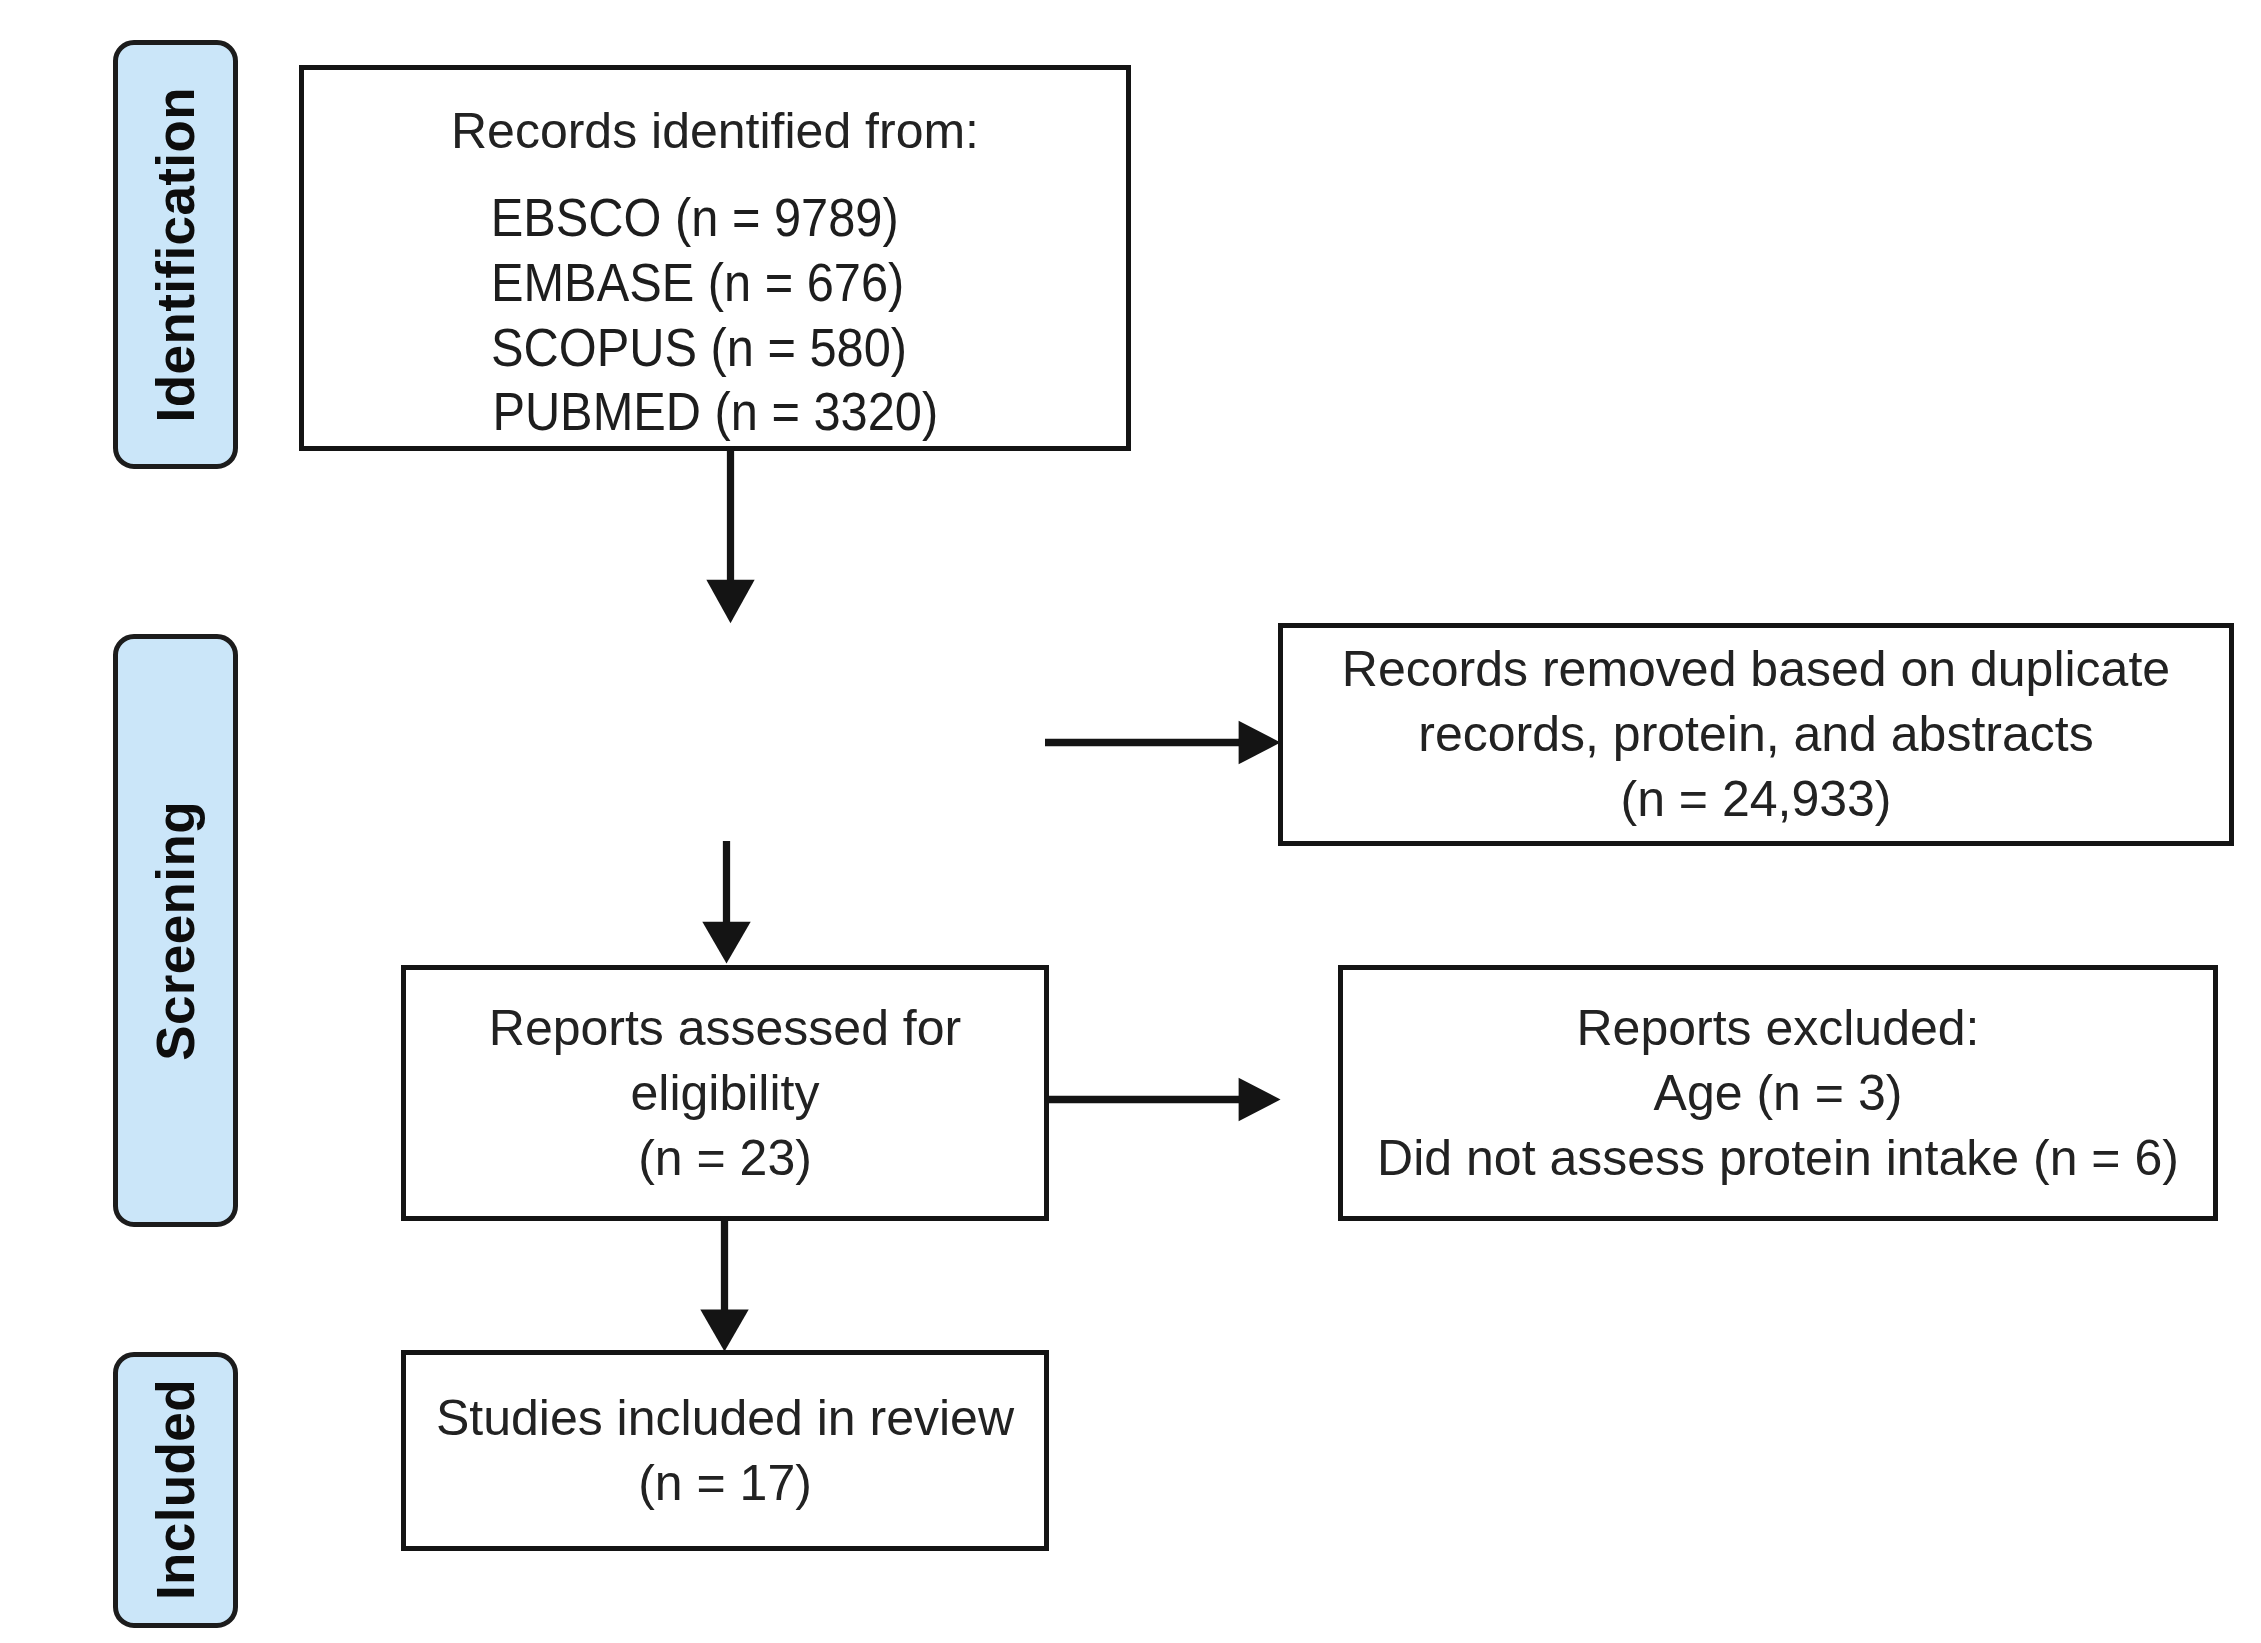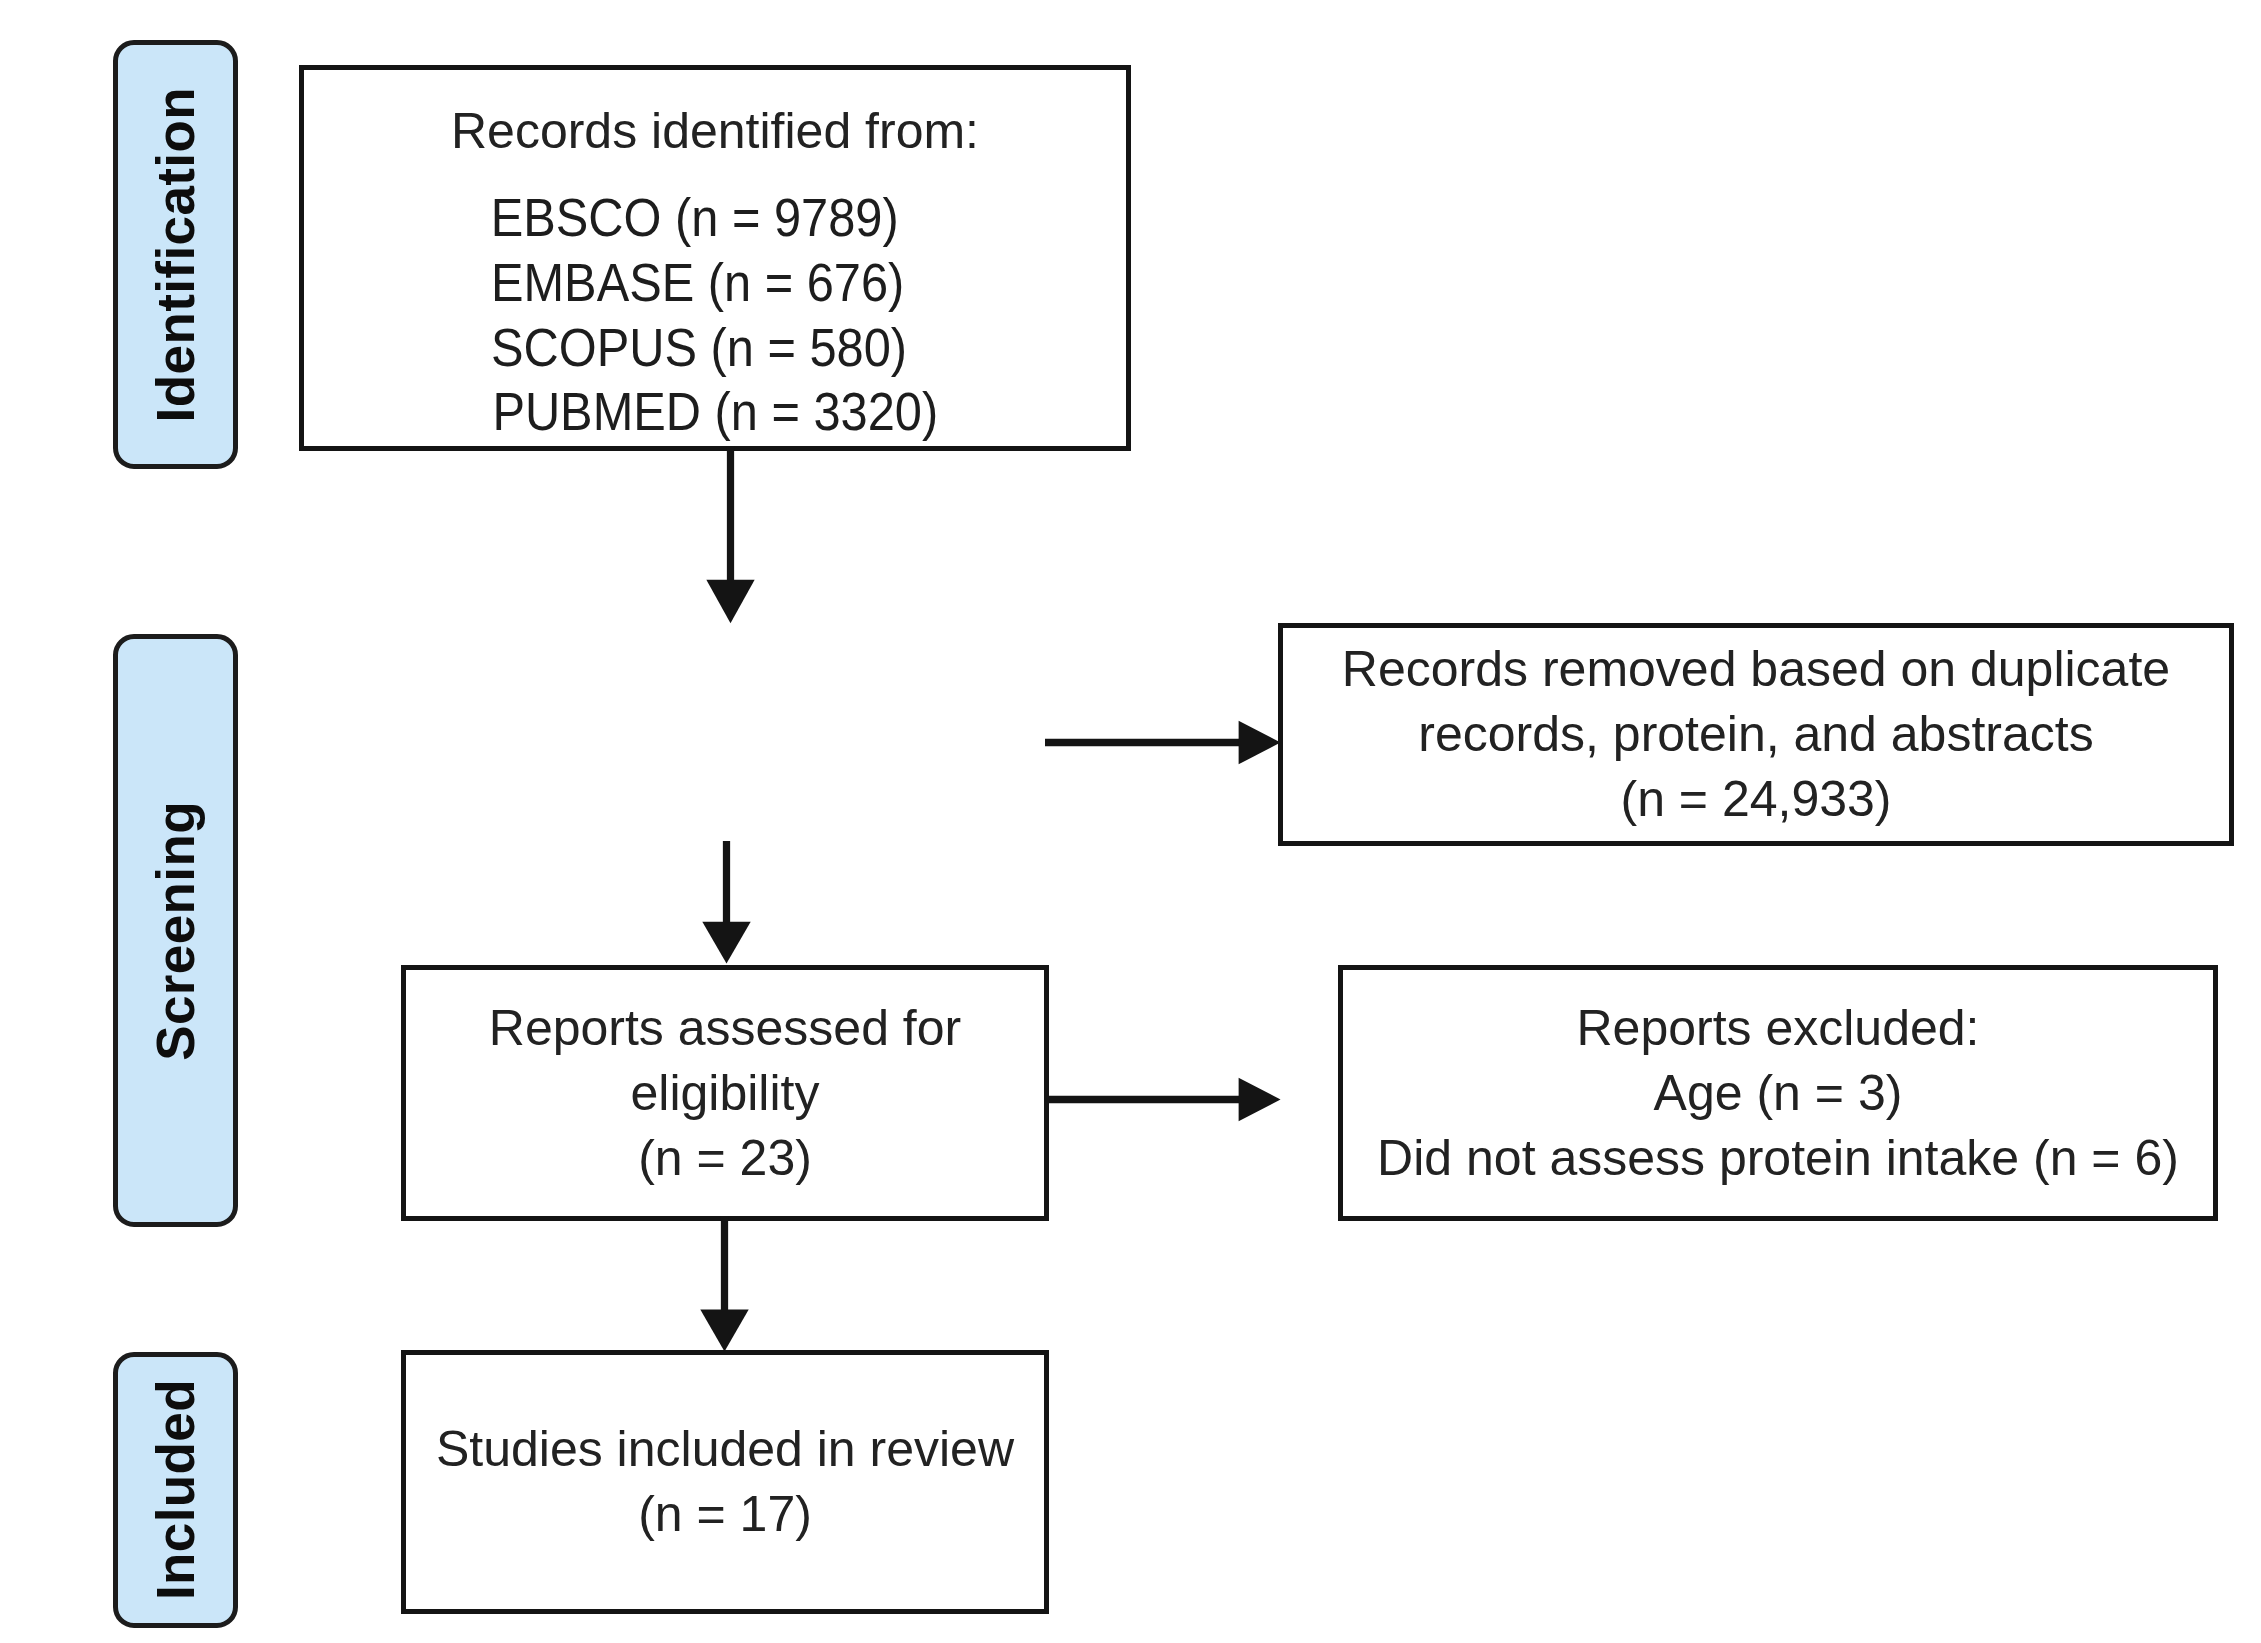--- a/index.html
+++ b/index.html
@@ -135,21 +135,21 @@
     <div class="line">eligibility</div>
     <div class="line">(n = 23)</div>
   </div>
 
   <div class="flow-box wrap" style="left:1338px; top:965px; width:880px; height:256px;">
     <div class="line">Reports excluded:</div>
     <div class="line">Age (n = 3)</div>
     <div class="line">Did not assess protein intake (n = 6)</div>
   </div>
 
-  <div class="flow-box" style="left:401px; top:1350px; width:648px; height:264px;">
+  <div class="flow-box" style="left:401px; top:1350px; width:648px; height:201px;">
     <div class="line">Studies included in review</div>
     <div class="line">(n = 17)</div>
   </div>
 
   <div class="conn" style="left:694px; top:446px; width:73px; height:182px;">
     <svg width="73" height="182" viewBox="0 0 90 226">
       <line x1="45" y1="0" x2="45" y2="186" stroke="#141414" stroke-width="9"></line>
       <polygon points="45,220 15,166 75,166" fill="#141414"></polygon>
     </svg>
   </div>

